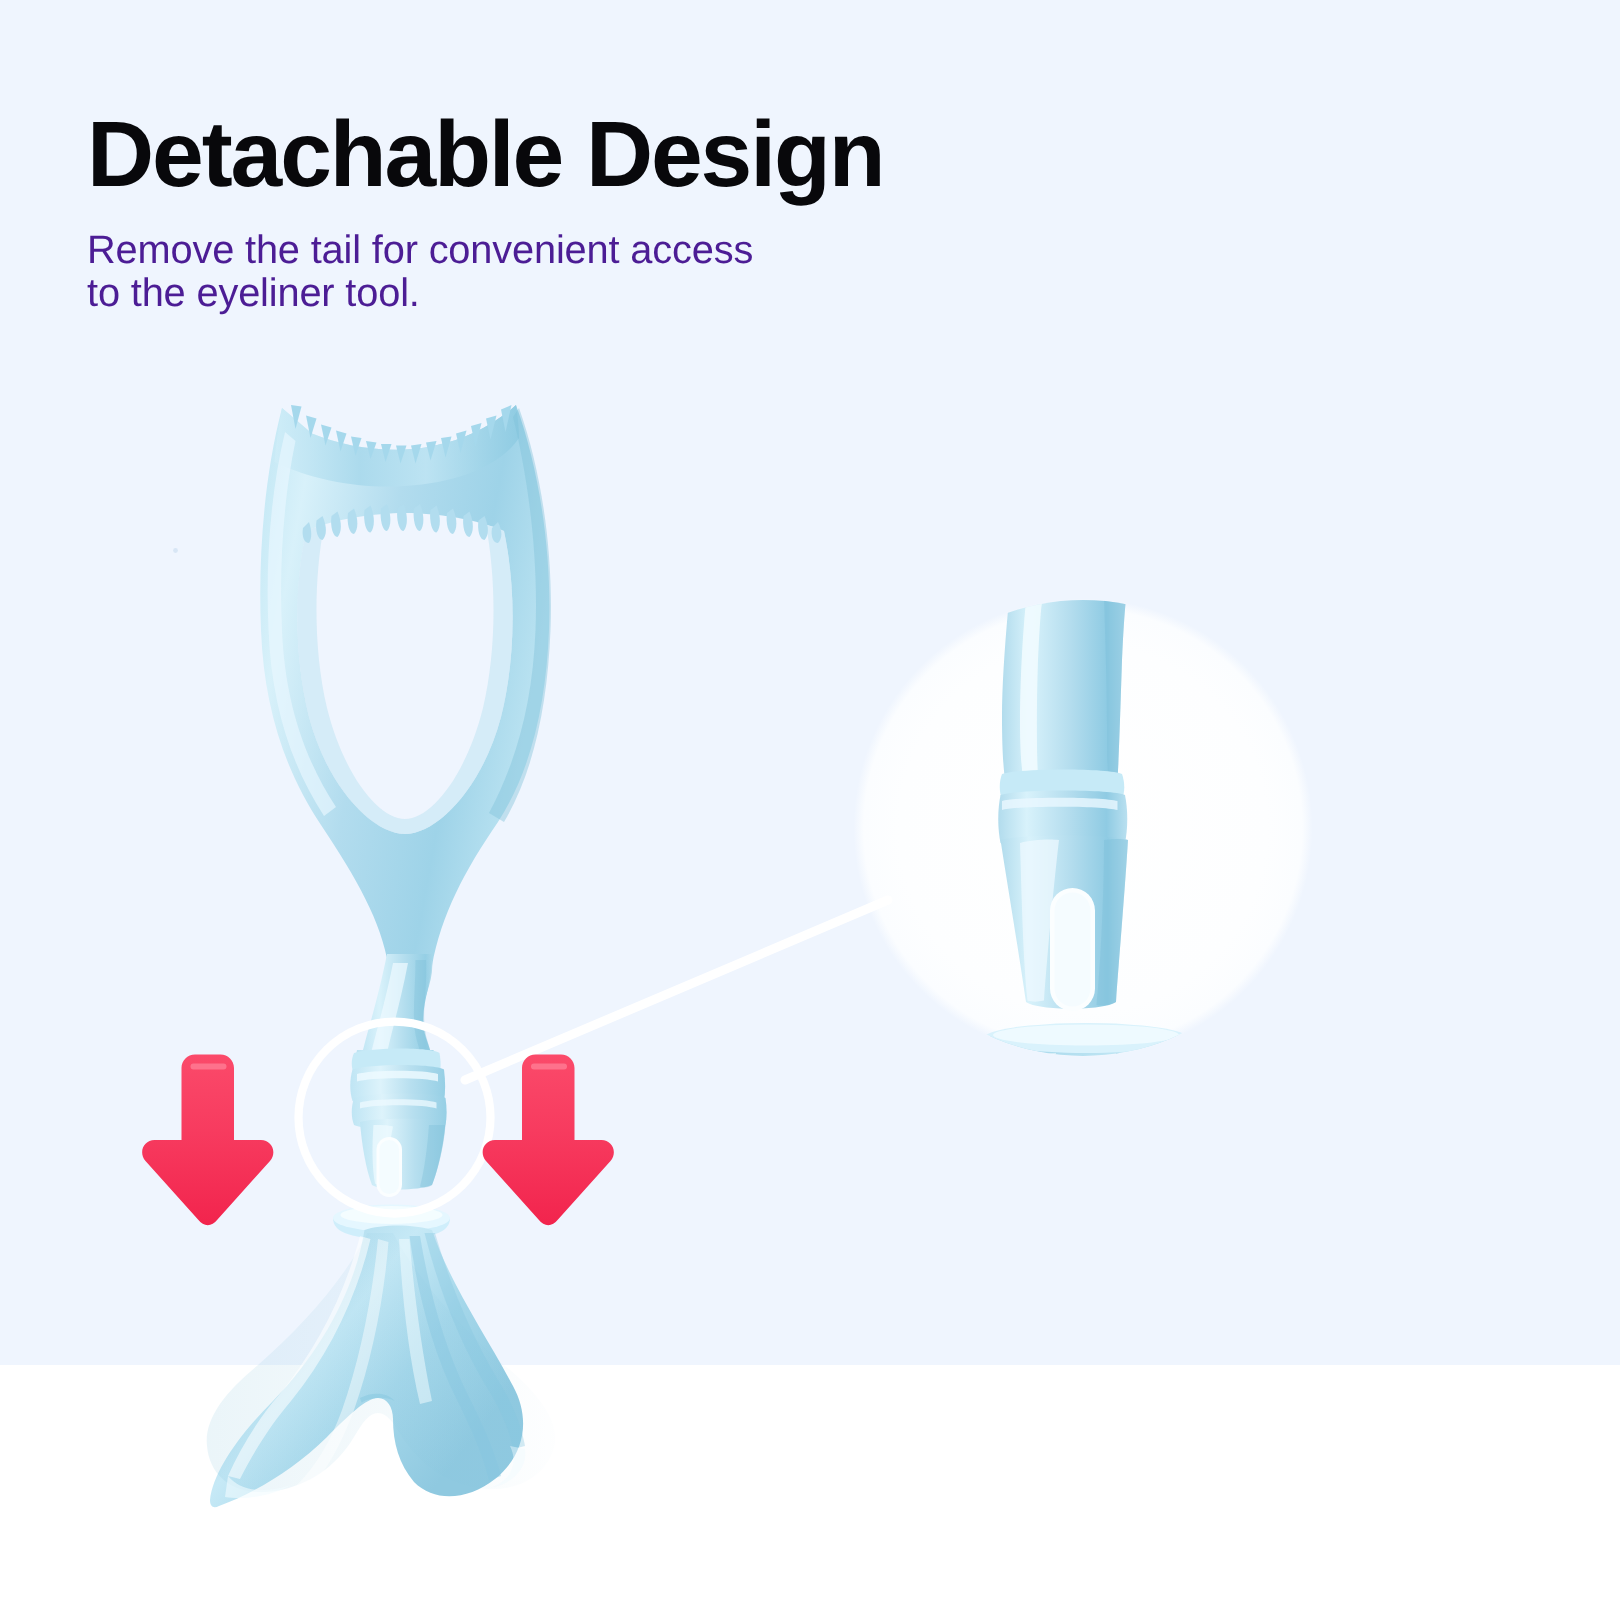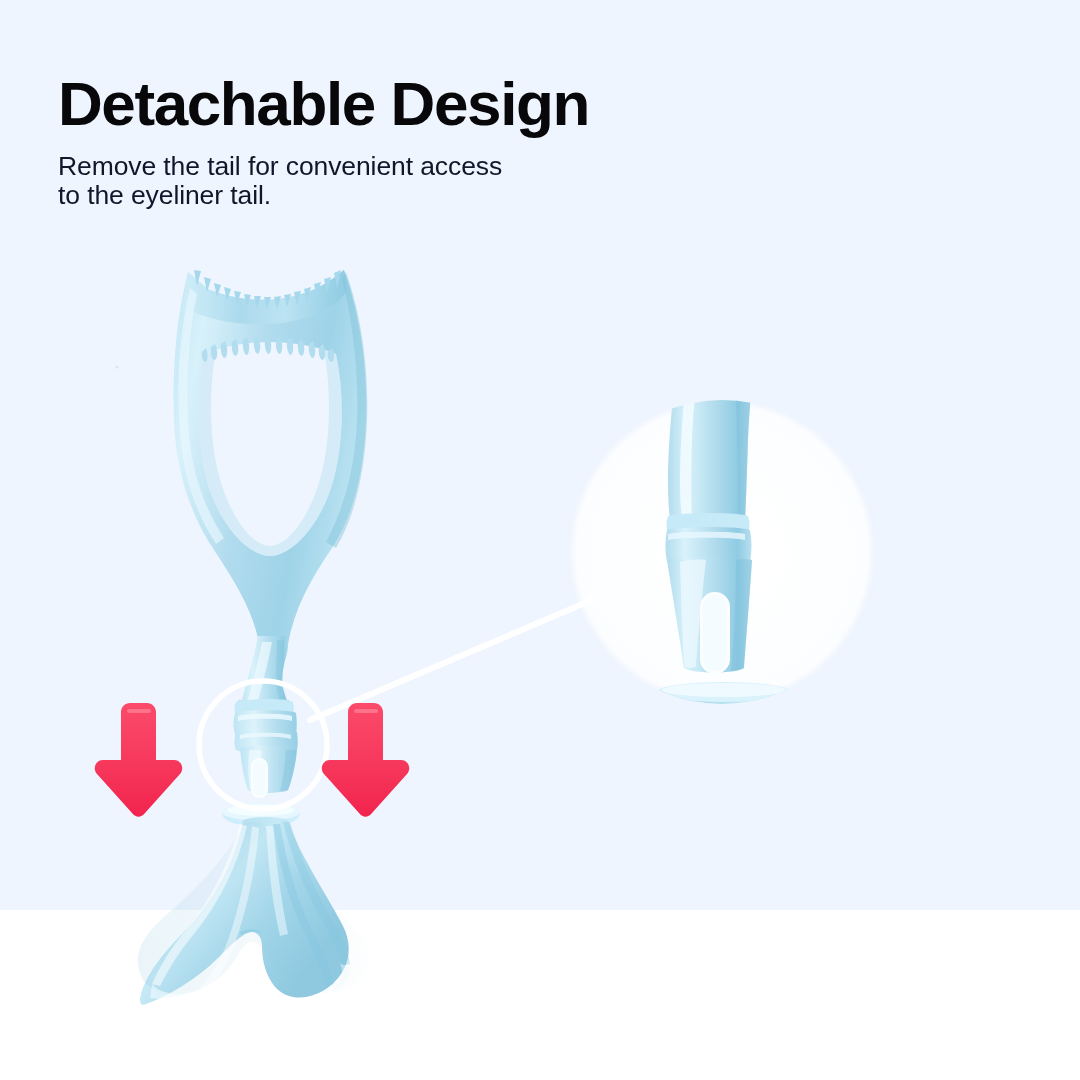--- a/index.html
+++ b/index.html
@@ -363,19 +363,19 @@
                L372,813 C368,818 363,818 359,813
                L324,774 C319,768 323,760 330,760 L348,760 Z" fill="url(#gArrow)"></path>
       <rect x="354" y="709" width="24" height="4" rx="2" fill="#ff7d95" opacity="0.8"></rect>
     </g>
 
     <circle cx="117" cy="367" r="1.6" fill="#d8e6f5"></circle>
   </svg>
 
   <div id="text-block">
     <div id="page-title" style="color: rgb(8, 8, 11);">Detachable Design</div>
-    <div id="subtitle" style="color: #0f172a;">
+    <div id="subtitle" style="color: #4c1d95;">
       <span>Remove the tail for convenient access</span>
-      <span>to the eyeliner tail.</span>
+      <span>to the eyeliner tool.</span>
     </div>
   </div>
 
 </div>
 
 </body></html>

